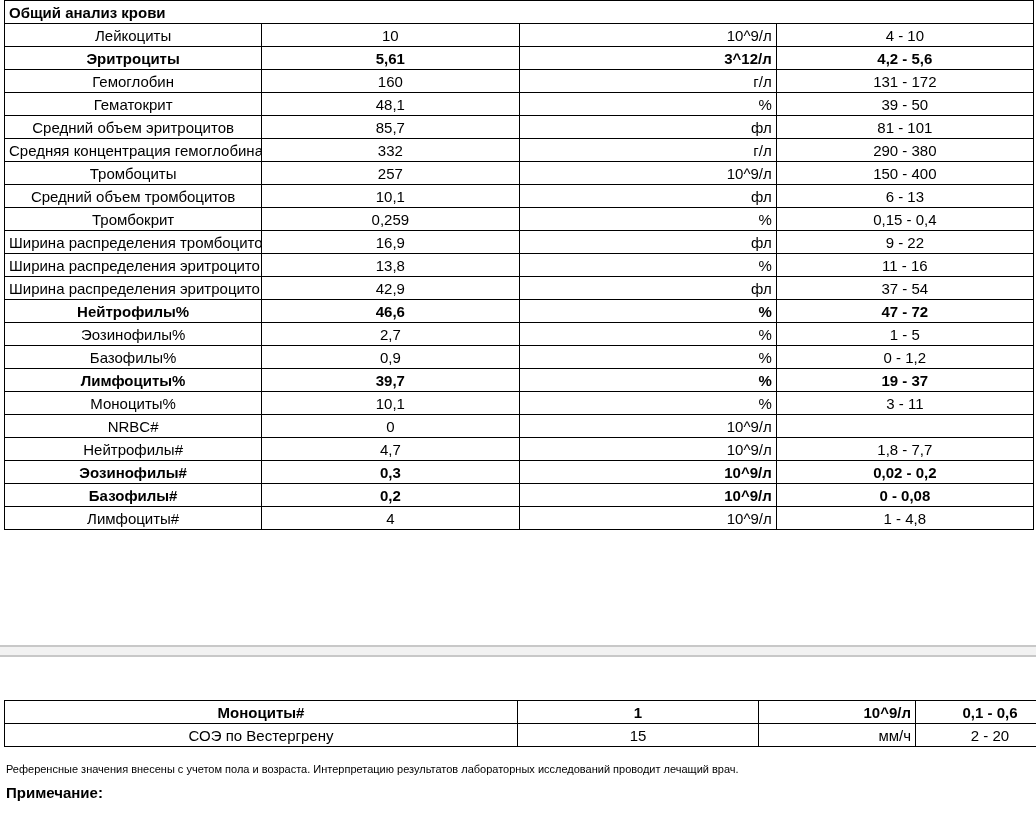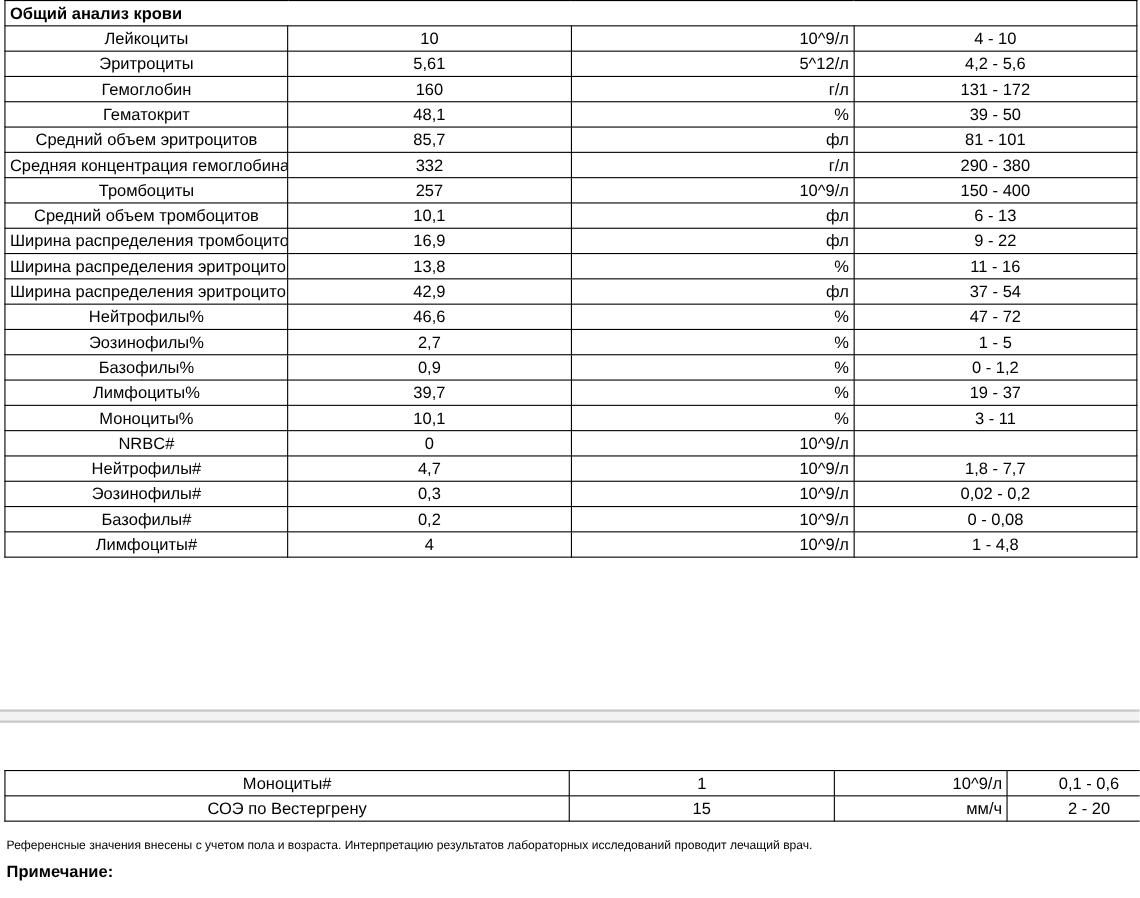--- a/index.html
+++ b/index.html
@@ -42,21 +42,21 @@
   .col-ref   { width: 140px; text-align: center; }
 
   .section-head td {
     font-weight: bold;
     background: #ffffff;
     border-left: 1px solid #000;
     border-right: 1px solid #000;
     border-top: 1px solid #000;
     border-bottom: 1px solid #000;
   }
-  tr.bold td { font-weight: normal; }
+  tr.bold td { font-weight: bold; }
 
   .top-table-wrap {
     position: absolute;
     left: 4px;
     top: 0px;
   }
   .divider {
     position: absolute;
     left: 0px;
     top: 645px;
@@ -101,21 +101,21 @@
         </tr>
         <tr>
             <td class="col-name">Лейкоциты</td>
             <td class="col-value">10</td>
             <td class="col-unit">10^9/л</td>
             <td class="col-ref">4 - 10</td>
           </tr>
         <tr class="bold">
             <td class="col-name">Эритроциты</td>
             <td class="col-value">5,61</td>
-            <td class="col-unit">5^12/л</td>
+            <td class="col-unit">3^12/л</td>
             <td class="col-ref">4,2 - 5,6</td>
           </tr>
         <tr>
             <td class="col-name">Гемоглобин</td>
             <td class="col-value">160</td>
             <td class="col-unit">г/л</td>
             <td class="col-ref">131 - 172</td>
           </tr>
         <tr>
             <td class="col-name">Гематокрит</td>
@@ -141,20 +141,26 @@
             <td class="col-unit">10^9/л</td>
             <td class="col-ref">150 - 400</td>
           </tr>
         <tr>
             <td class="col-name">Средний объем тромбоцитов</td>
             <td class="col-value">10,1</td>
             <td class="col-unit">фл</td>
             <td class="col-ref">6 - 13</td>
           </tr>
         <tr>
+            <td class="col-name">Тромбокрит</td>
+            <td class="col-value">0,259</td>
+            <td class="col-unit">%</td>
+            <td class="col-ref">0,15 - 0,4</td>
+          </tr>
+        <tr>
             <td class="col-name">Ширина распределения тромбоцитов</td>
             <td class="col-value">16,9</td>
             <td class="col-unit">фл</td>
             <td class="col-ref">9 - 22</td>
           </tr>
         <tr>
             <td class="col-name">Ширина распределения эритроцитов (RDW-CV)</td>
             <td class="col-value">13,8</td>
             <td class="col-unit">%</td>
             <td class="col-ref">11 - 16</td>

